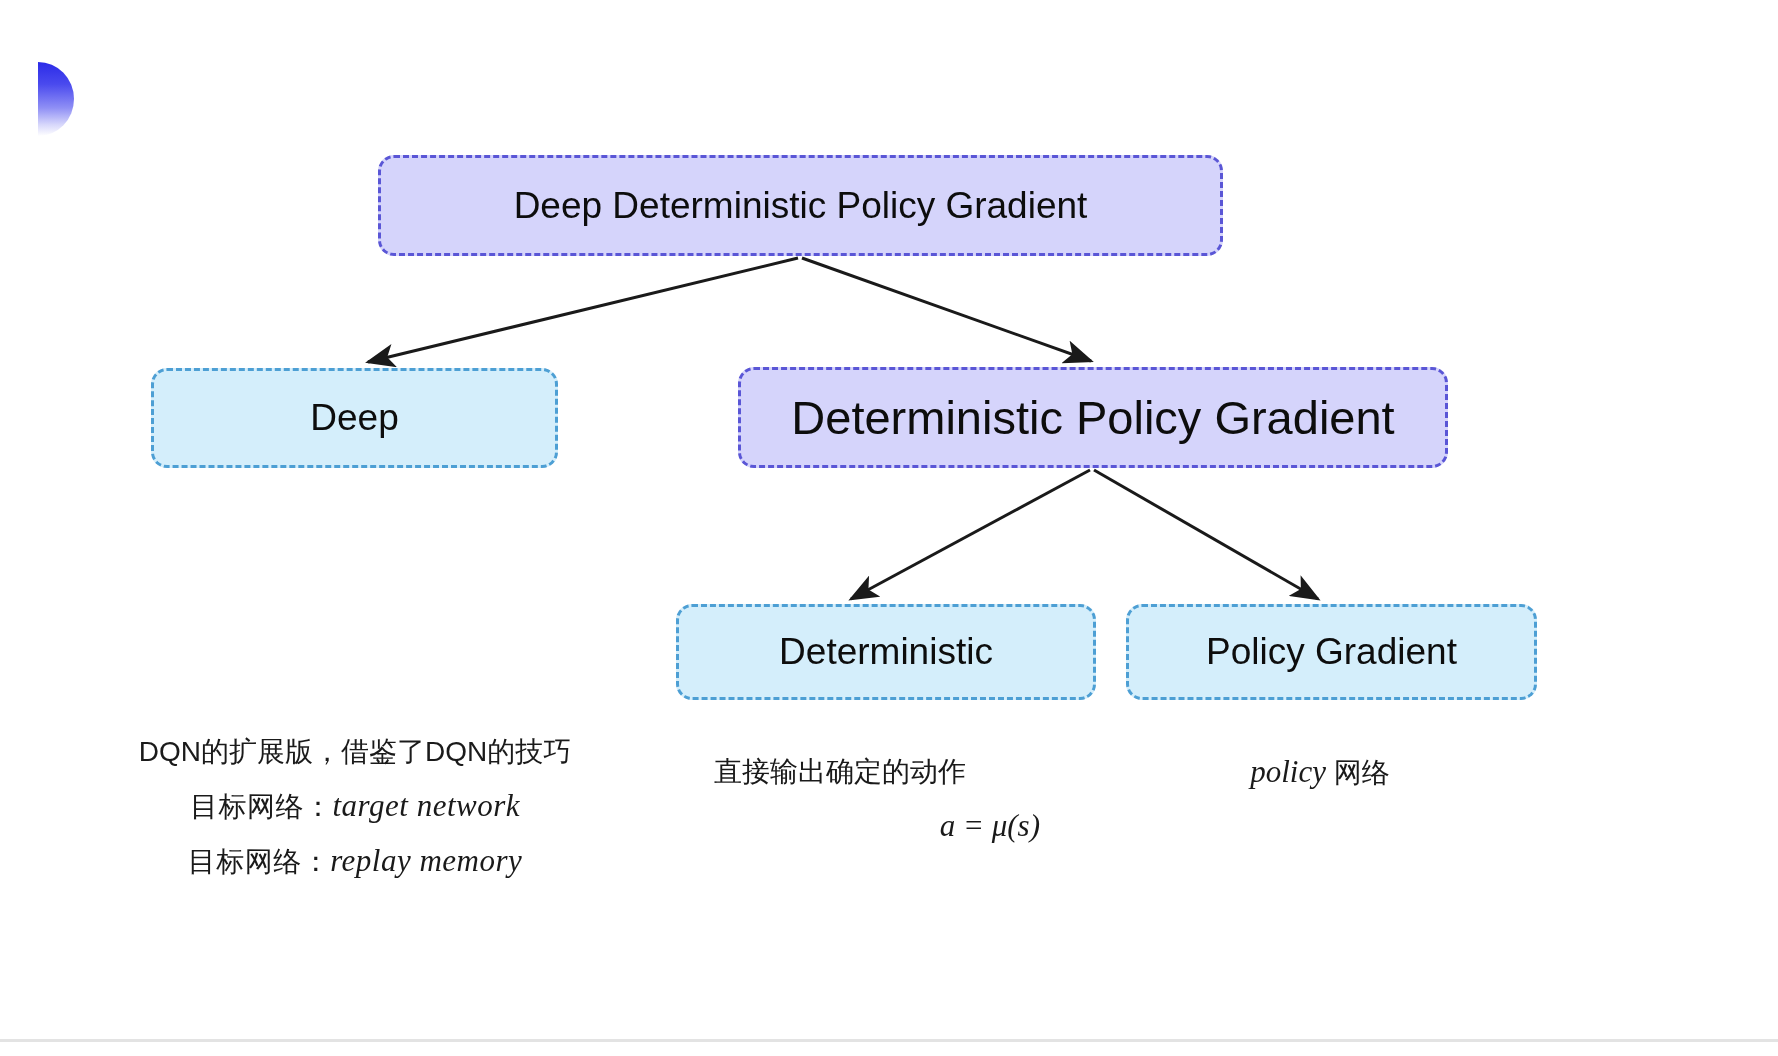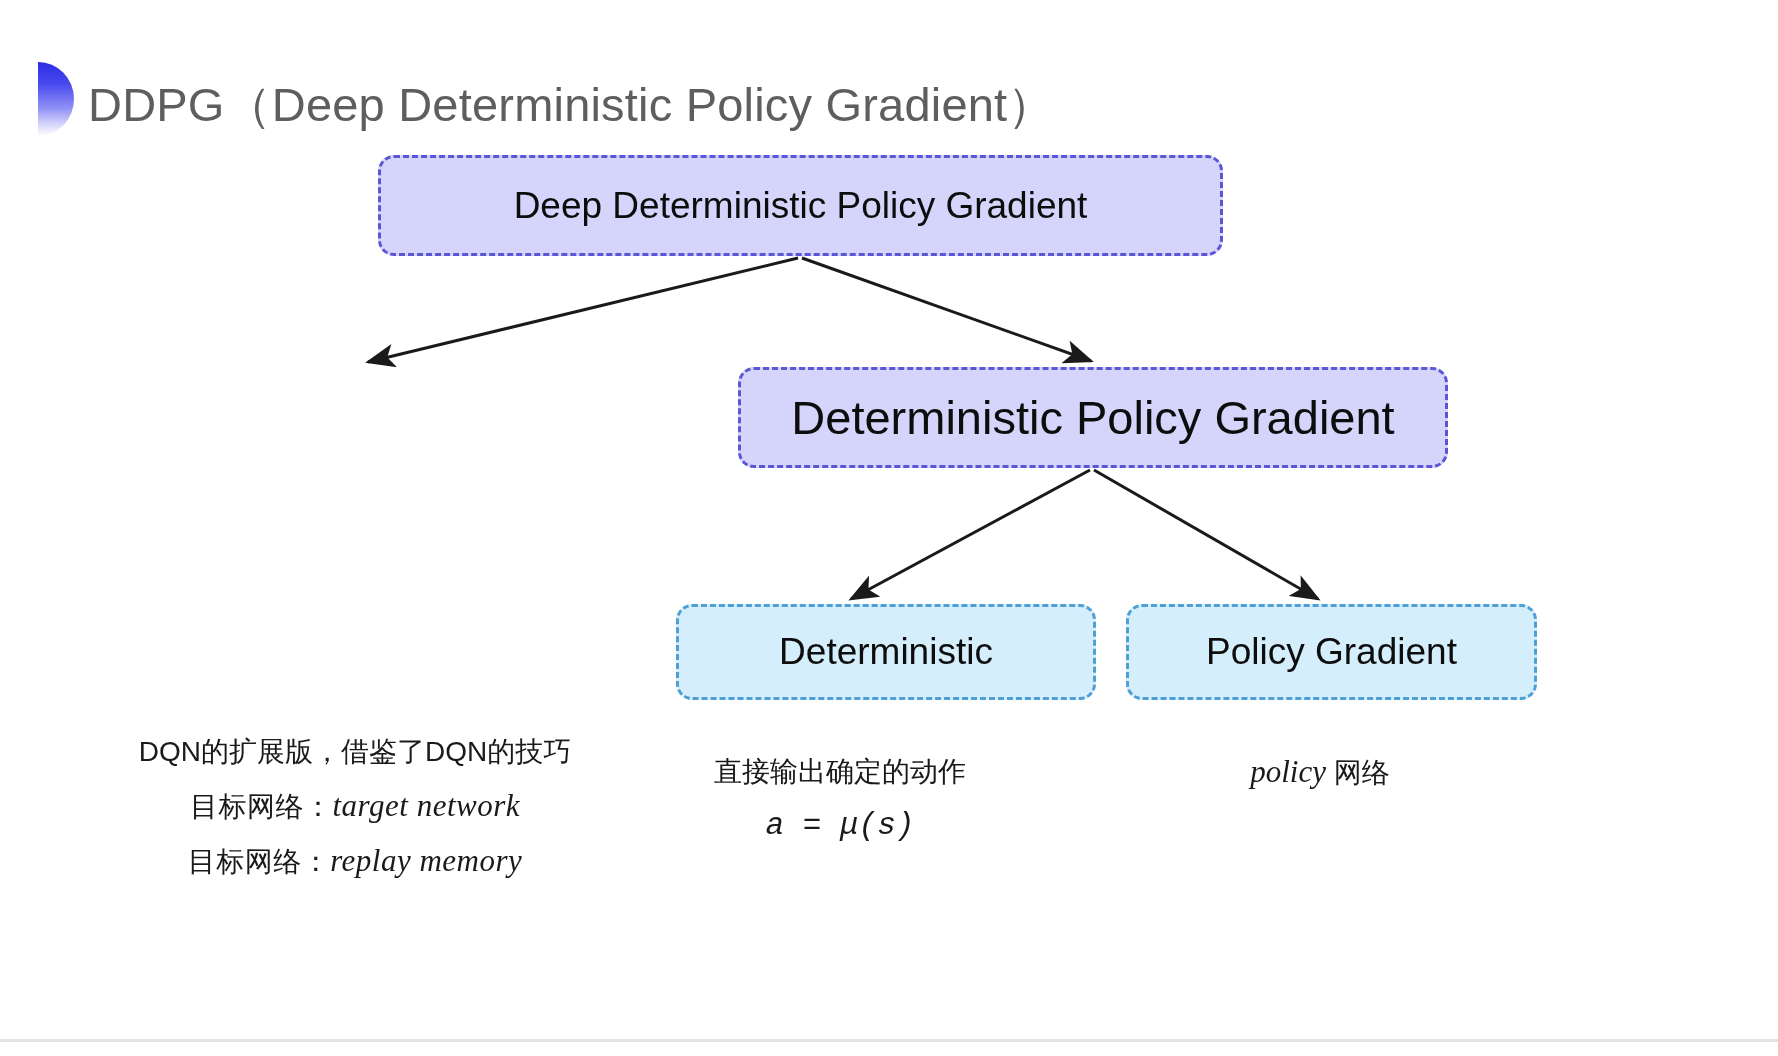--- a/index.html
+++ b/index.html
@@ -88,23 +88,24 @@
     white-space: nowrap;
     font-size: 28px;
     line-height: 54px;
   }
   .serif-italic {
     font-family: "Liberation Serif", "DejaVu Serif", serif;
     font-style: italic;
     font-size: 31px;
   }
   .math {
-    font-family: Liberation Mono, monospace;
+    font-family: Liberation Serif, serif;
     font-style: italic;
     font-size: 31px;
+    text-align: right;
   }
 
   #ann-deep      { left: 95px;  top: 725px; width: 520px; }
   #ann-deep .ann-line:nth-child(2),
   #ann-deep .ann-line:nth-child(3) { letter-spacing: 0.5px; }
 
   #ann-det       { left: 640px;  top: 745px; width: 400px; }
   #ann-pg        { left: 1120px; top: 745px; width: 400px; }
 
   
@@ -124,21 +125,20 @@
     height: 14px;
     background: #ffffff;
   }
 </style>
 </head>
 <body>
 
 <div id="slide">
 
   <div id="title-bullet"></div>
-  <div id="page-title">DDPG（Deep Deterministic Policy Gradient）</div>
 
   <svg id="arrow-layer" viewBox="0 0 1778 1056" xmlns="http://www.w3.org/2000/svg">
     <defs>
       <marker id="arrowhead" markerWidth="10" markerHeight="8" refX="9" refY="4" orient="auto" markerUnits="strokeWidth">
         <path d="M0,0 L10,4 L0,8 L2.4,4 z" fill="#1a1a1a"></path>
       </marker>
     </defs>
 
     <line x1="798" y1="258" x2="368" y2="362" stroke="#1a1a1a" stroke-width="3" marker-end="url(#arrowhead)"></line>
 
@@ -146,20 +146,23 @@
 
     <line x1="1090" y1="470" x2="851" y2="599" stroke="#1a1a1a" stroke-width="3" marker-end="url(#arrowhead)"></line>
 
     <line x1="1094" y1="470" x2="1318" y2="599" stroke="#1a1a1a" stroke-width="3" marker-end="url(#arrowhead)"></line>
   </svg>
 
   <div class="node purple" id="node-root">
     <span class="node-label">Deep Deterministic Policy Gradient</span>
   </div>
 
+  <div class="node cyan" id="node-deep">
+    <span class="node-label">Deep</span>
+  </div>
 
   <div class="node purple" id="node-dpg">
     <span class="node-label">Deterministic Policy Gradient</span>
   </div>
 
   <div class="node cyan" id="node-det">
     <span class="node-label">Deterministic</span>
   </div>
 
   <div class="node cyan" id="node-pg">

